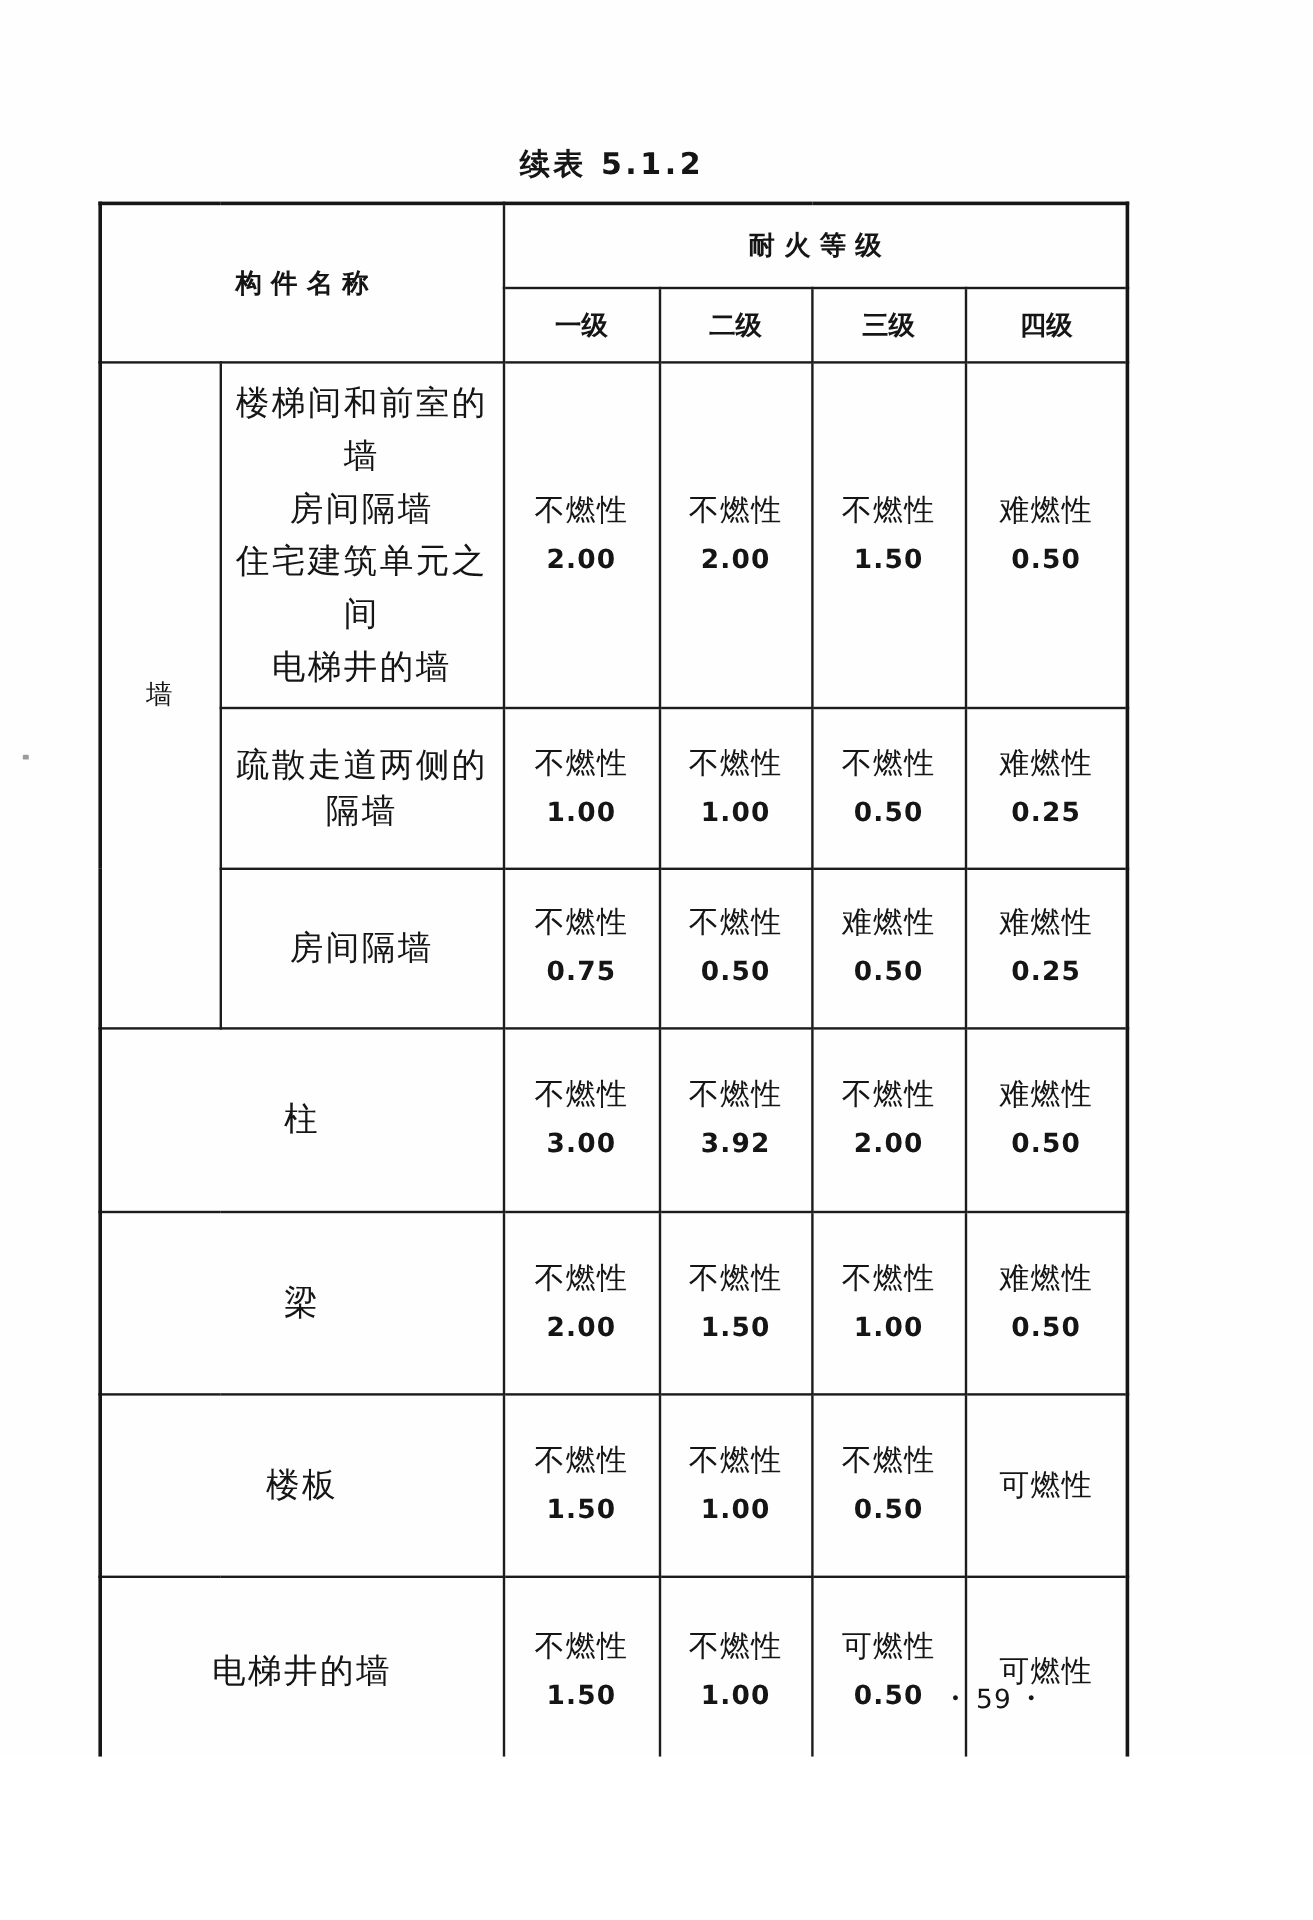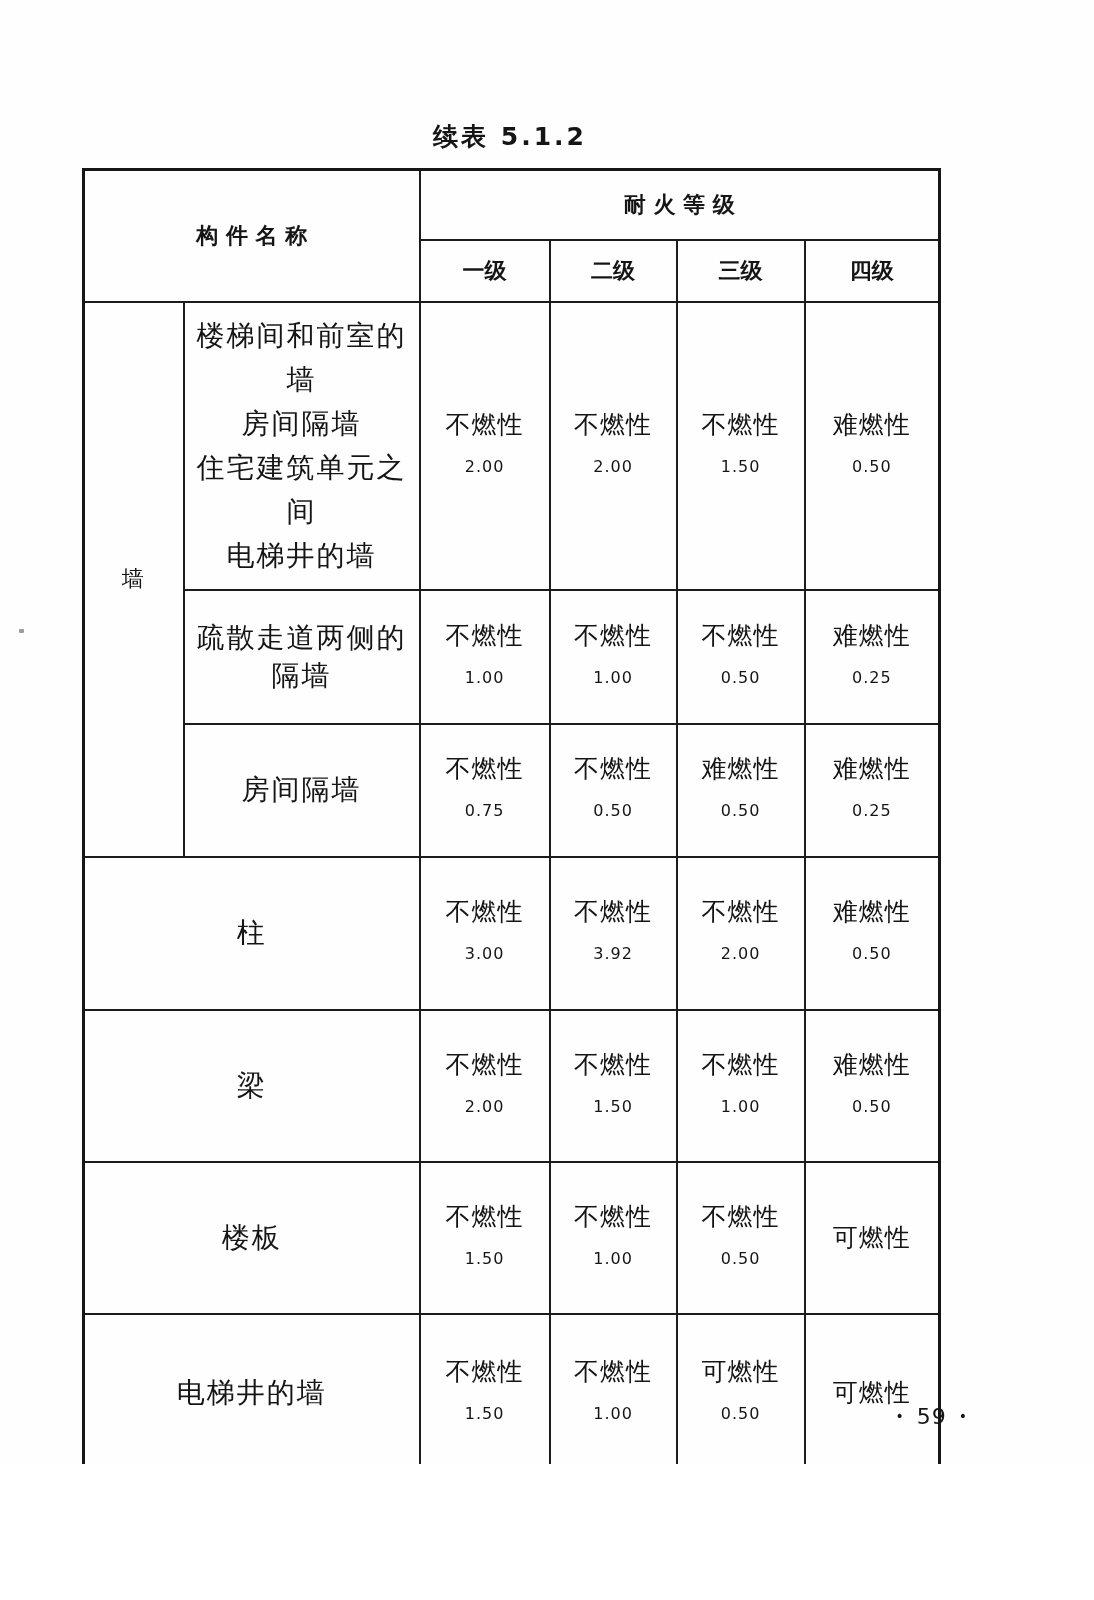--- a/index.html
+++ b/index.html
@@ -50,38 +50,38 @@
   .group-col {
     font-size: 22px;
     letter-spacing: 2px;
   }
   .name-col {
     font-size: 28px;
     letter-spacing: 2px;
   }
   .name-lines div { line-height: 44px; }
   .val .rating { font-size: 25px; line-height: 28px; letter-spacing: 1px; }
-  .val .hours  { font-size: 16px; line-height: 28px; margin-top: 14px; letter-spacing: 1px; }
+  .val .hours  { font-size: 22px; line-height: 28px; margin-top: 14px; letter-spacing: 1px; font-weight: bold; }
   .val .hours:empty { display: none; margin: 0; }
   
   tr.r-h1 { height: 70px; }
   tr.r-h2 { height: 62px; }
   tr.r-w1 { height: 288px; }
   tr.r-w2 { height: 134px; }
   tr.r-w3 { height: 133px; }
   tr.r-c4 { height: 153px; }
   tr.r-c5 { height: 152px; }
   tr.r-c6 { height: 152px; }
   tr.r-c7 { height: 160px; }
   .page-number {
     position: absolute;
     top: 1404px;
     left: 780px;
     width: 200px;
-    text-align: right;
+    text-align: left;
     font-size: 22px;
     letter-spacing: 1px;
   }
   .page-number .pgdot {
     font-size: 14px;
     vertical-align: 3px;
     padding: 0 12px;
   }
   .speck {
     position: absolute;

